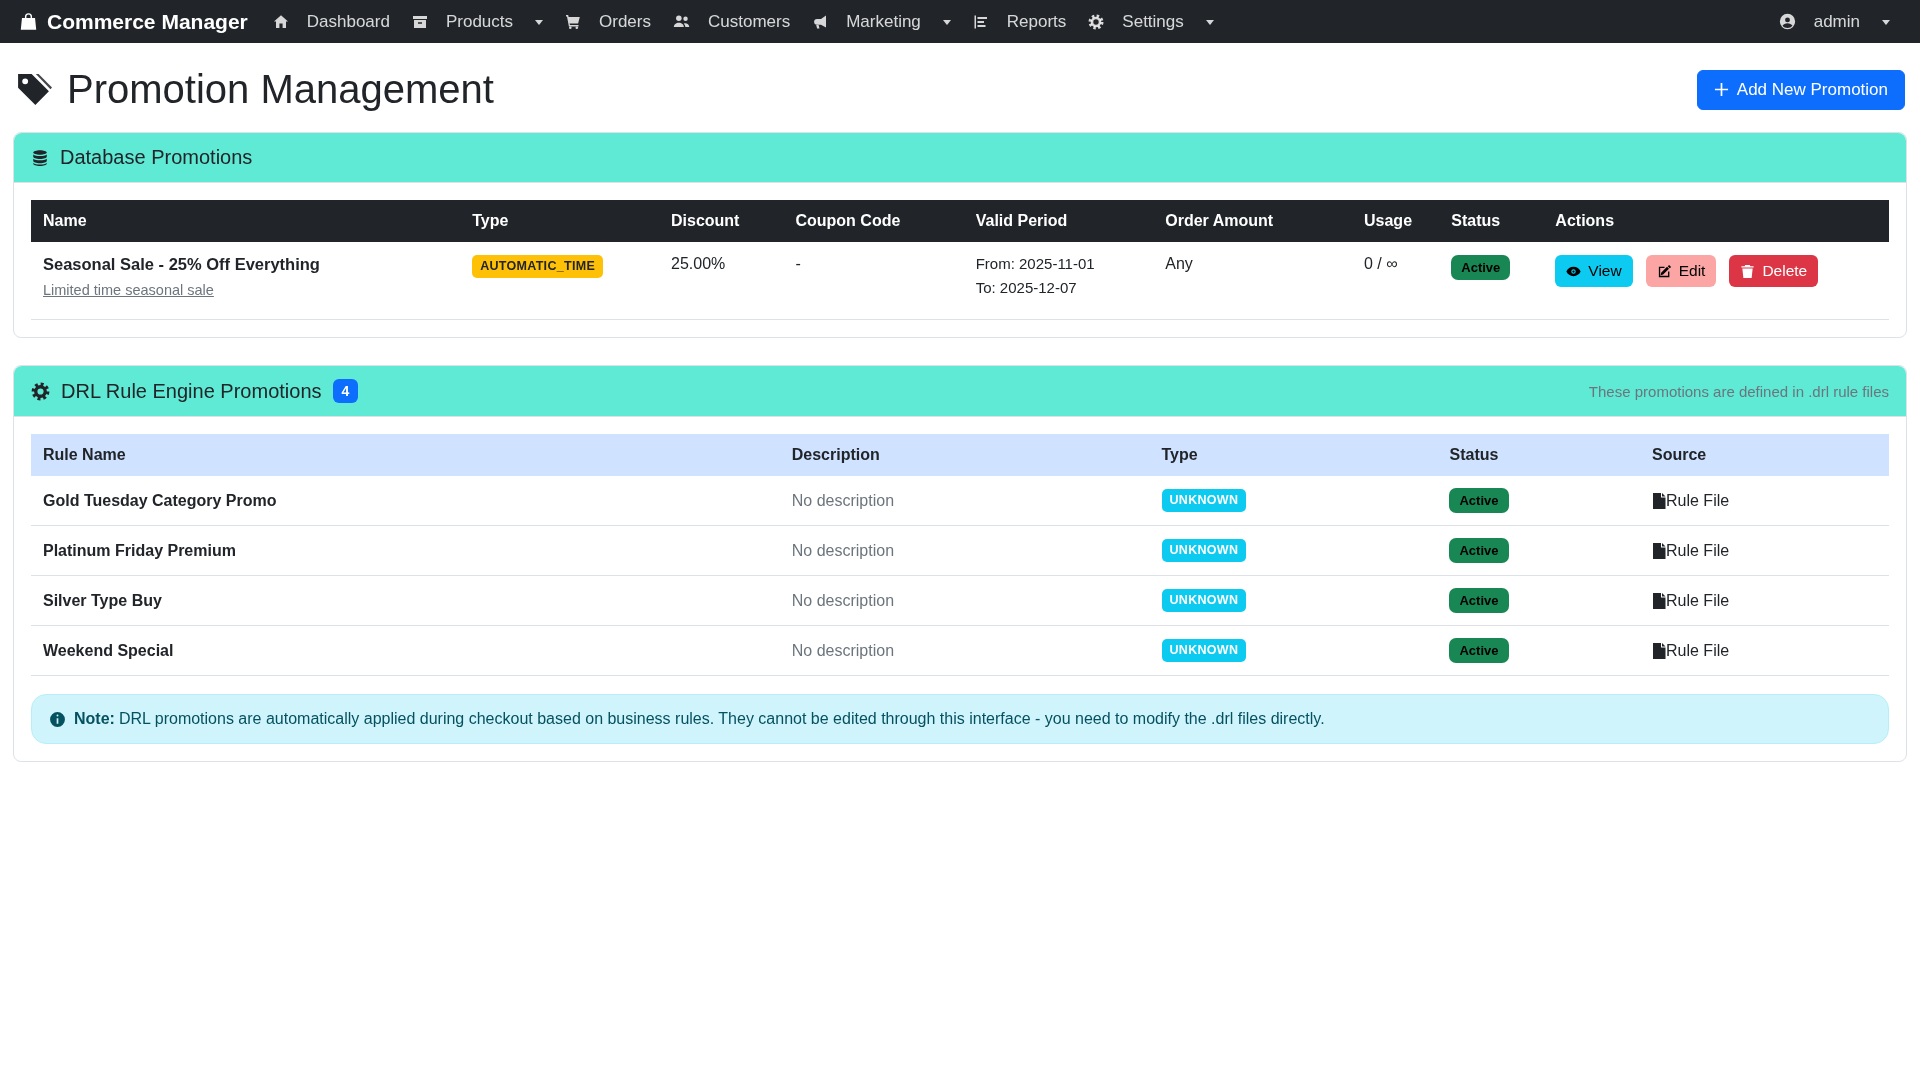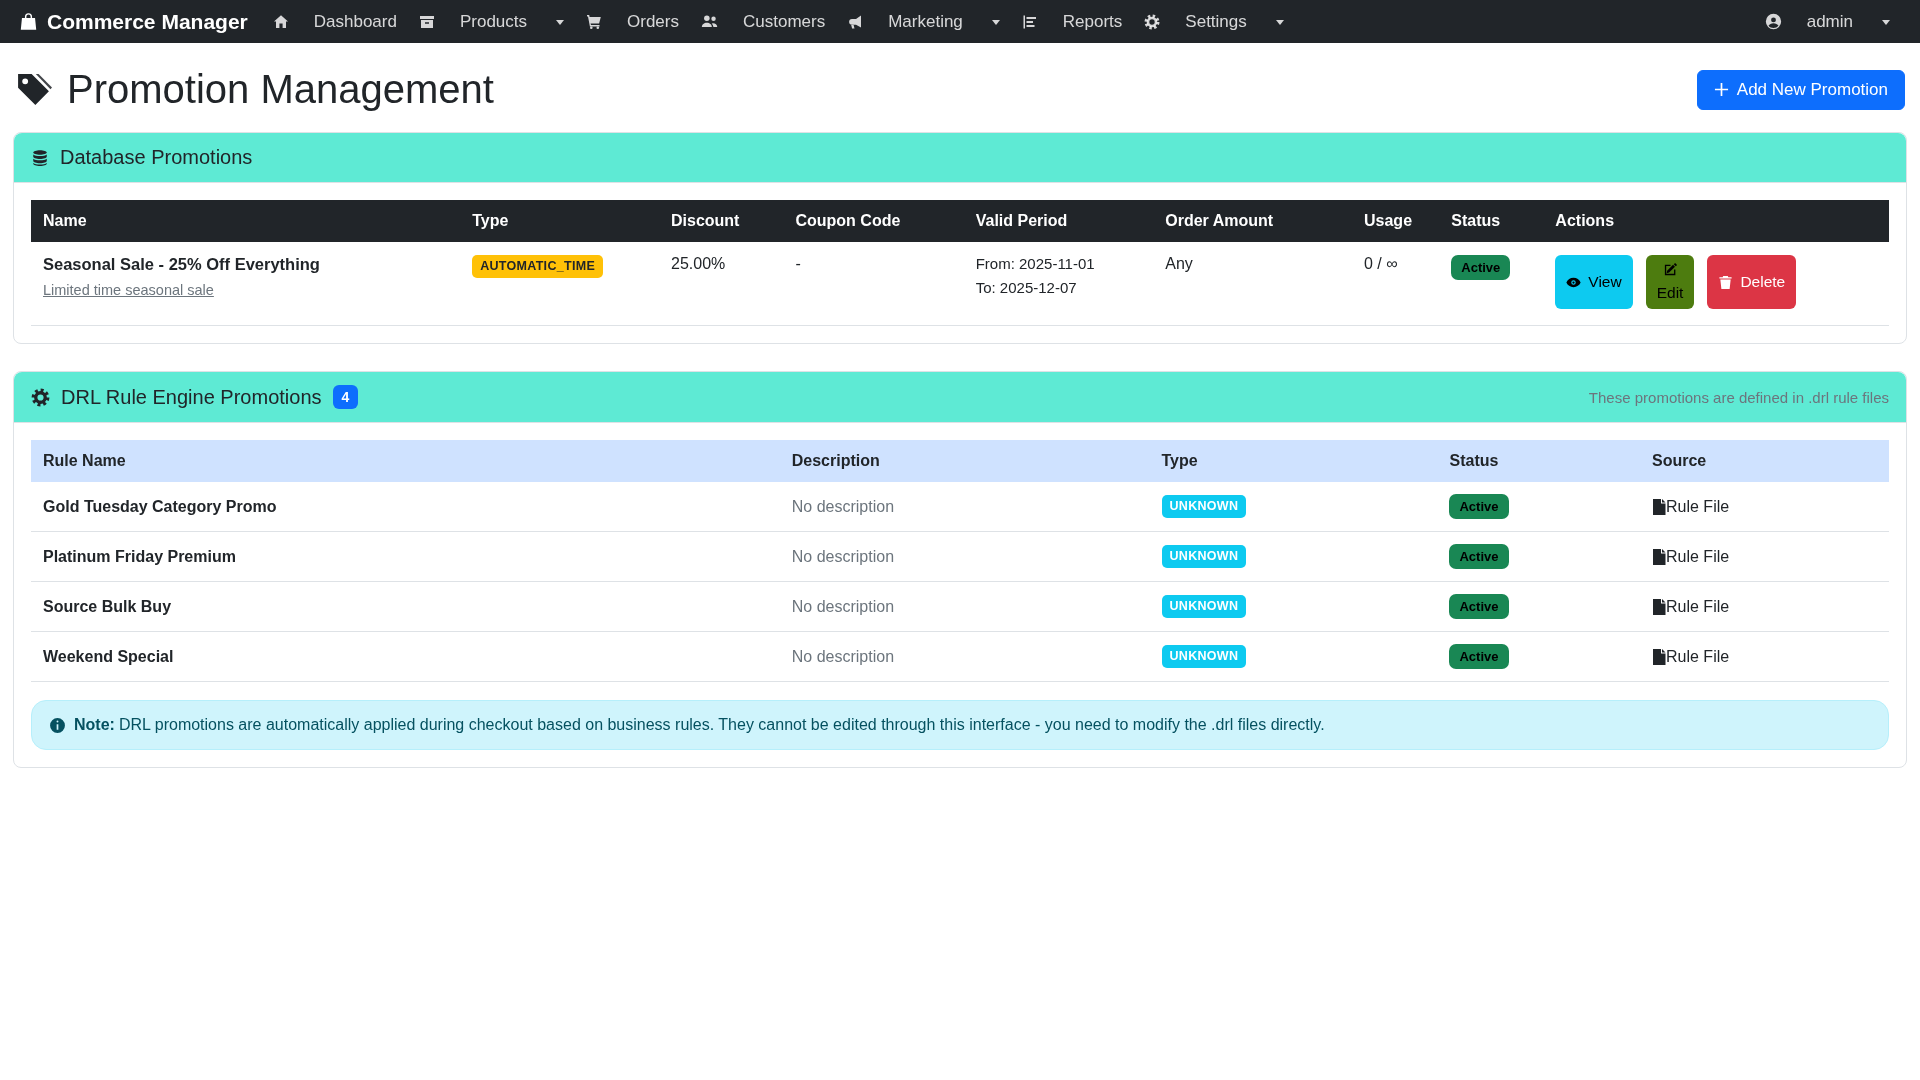--- a/index.html
+++ b/index.html
@@ -7,21 +7,21 @@
   body {
     width:1920px; height:1080px;
     font-family:"Liberation Sans", sans-serif;
     background:#ffffff; color:#212529; overflow:hidden;
   }
   svg { display:block; flex:none; }
 
   
   .navbar { height:43px; background:#212529; display:flex; align-items:center; padding:0 19px; }
   .brand { display:flex; align-items:center; gap:9px; color:#fff; font-size:21px; font-weight:700; margin-right:14px; cursor:pointer; white-space:nowrap; }
-  .nav-link { display:flex; align-items:center; gap:25px; color:rgba(255,255,255,.82); font-size:17px; padding:8px 11px; cursor:pointer; white-space:nowrap; }
+  .nav-link { display:flex; align-items:center; gap:18px; color:rgba(255,255,255,.82); font-size:17px; padding:8px 11px; cursor:pointer; white-space:nowrap; }
   .caret { width:0; height:0; border-left:4.5px solid transparent; border-right:4.5px solid transparent; border-top:5px solid currentColor; margin-left:4px; margin-top:2px; }
   .nav-user { margin-left:auto; }
 
   
   .container { padding:0 13px; }
   .page-header { display:flex; justify-content:space-between; align-items:center; margin:24px 2px 20px 2px; }
   .page-title { margin:0; font-size:40px; font-weight:500; display:flex; align-items:center; gap:15px; color:#212529; }
   .btn-primary { background:#0d6efd; color:#fff; border:1px solid #0d6efd; border-radius:6px; padding:9px 16px; font-size:17px; display:inline-flex; align-items:center; gap:8px; cursor:pointer; font-family:inherit; }
 
   
@@ -43,21 +43,21 @@
 
   .badge { display:inline-block; font-weight:700; line-height:1; }
   .badge-warning { background:#ffc107; color:#212529; font-size:12.5px; padding:5px 8px; border-radius:5px; letter-spacing:.3px; }
   .badge-success { background:#198754; color:#000000; font-size:13px; padding:6px 10px; border-radius:7px; }
   .badge-info { background:#0dcaf0; color:#fff; font-size:12.5px; padding:5px 8px; border-radius:5px; letter-spacing:.3px; }
   .badge-count { background:#0d6efd; color:#fff; font-size:14px; padding:5px 9px; border-radius:6px; }
 
   .actions { display:flex; gap:13px; }
   .btn-sm { display:inline-flex; align-items:center; gap:7px; font-size:15.5px; padding:7px 11px; border-radius:6px; border:none; cursor:pointer; font-family:inherit; font-weight:400; }
   .btn-view { background:#0dcaf0; color:#000; }
-  .btn-edit { background:#4d7c0f; color:#000;flex-direction:column; }
+  .btn-edit { background:#fca5a5; color:#000; }
   .btn-delete { background:#dc3545; color:#fff; }
 
   .drl-table thead th { background:#cfe2ff; color:#212529; font-size:16px; font-weight:700; padding:12px 12px; }
   .drl-table tbody td { padding:12px 12px; border-bottom:1px solid #dee2e6; font-size:16px; vertical-align:middle; }
   .rule-name { font-weight:700; }
   .no-desc { color:#6c757d; }
   .source-cell { display:flex; align-items:center; }
 
   .alert-info { margin-top:18px; background:#cff4fc; border:1px solid #b6effb; color:#055160; border-radius:15px; padding:15px 17px; font-size:16px; display:flex; align-items:center; gap:8px; }
   .alert-info .note-label { font-weight:700; margin-right:4px; }
@@ -331,21 +331,21 @@
                     <svg width="14" height="16" viewBox="0 0 14 16" fill="#212529">
                       <path d="M1 0h8v4.5h4.5V16H1z"></path>
                       <path d="M10 0l3.5 3.5H10z"></path>
                     </svg>
                   </span>
                   <span>Rule File</span>
                 </span>
               </td>
           </tr>
           <tr>
-            <td><span class="rule-name">Source Bulk Buy</span></td>
+            <td><span class="rule-name">Silver Type Buy</span></td>
             <td><span class="no-desc">No description</span></td>
             <td><span class="badge badge-info">UNKNOWN</span></td>
             <td><span class="badge badge-success">Active</span></td>
             <td>
                 <span class="source-cell">
                   <span>
                     <svg width="14" height="16" viewBox="0 0 14 16" fill="#212529">
                       <path d="M1 0h8v4.5h4.5V16H1z"></path>
                       <path d="M10 0l3.5 3.5H10z"></path>
                     </svg>

